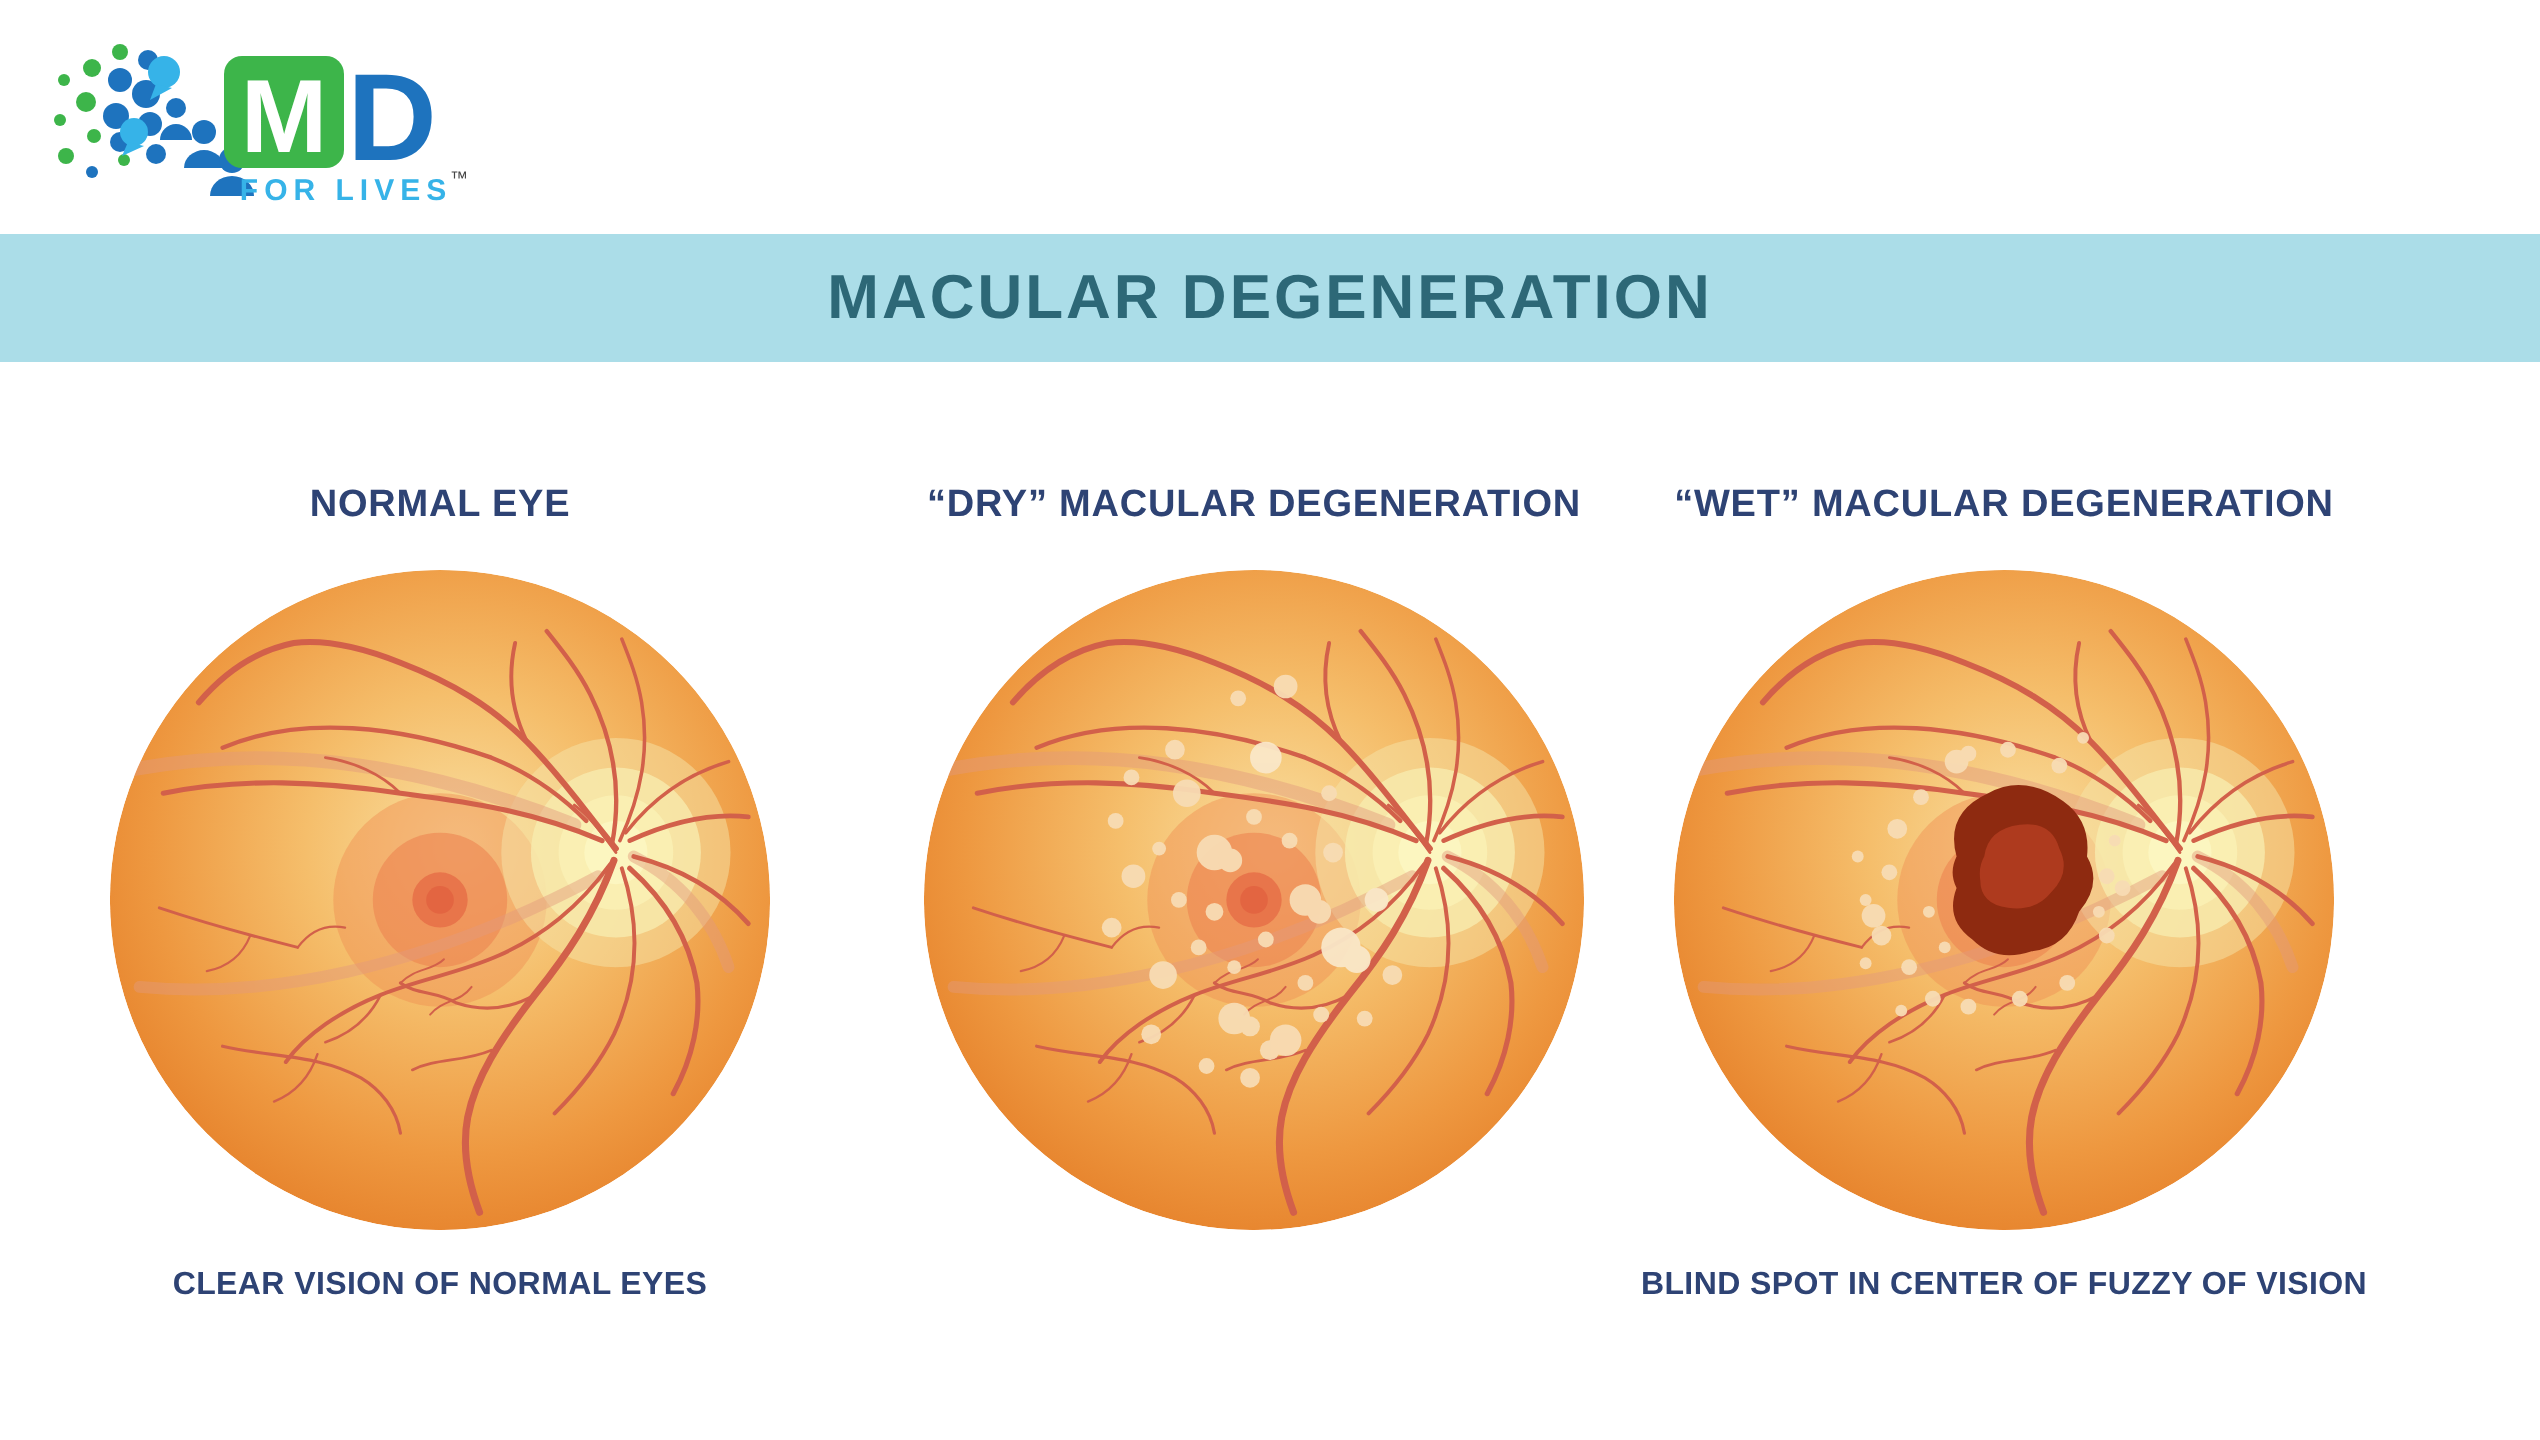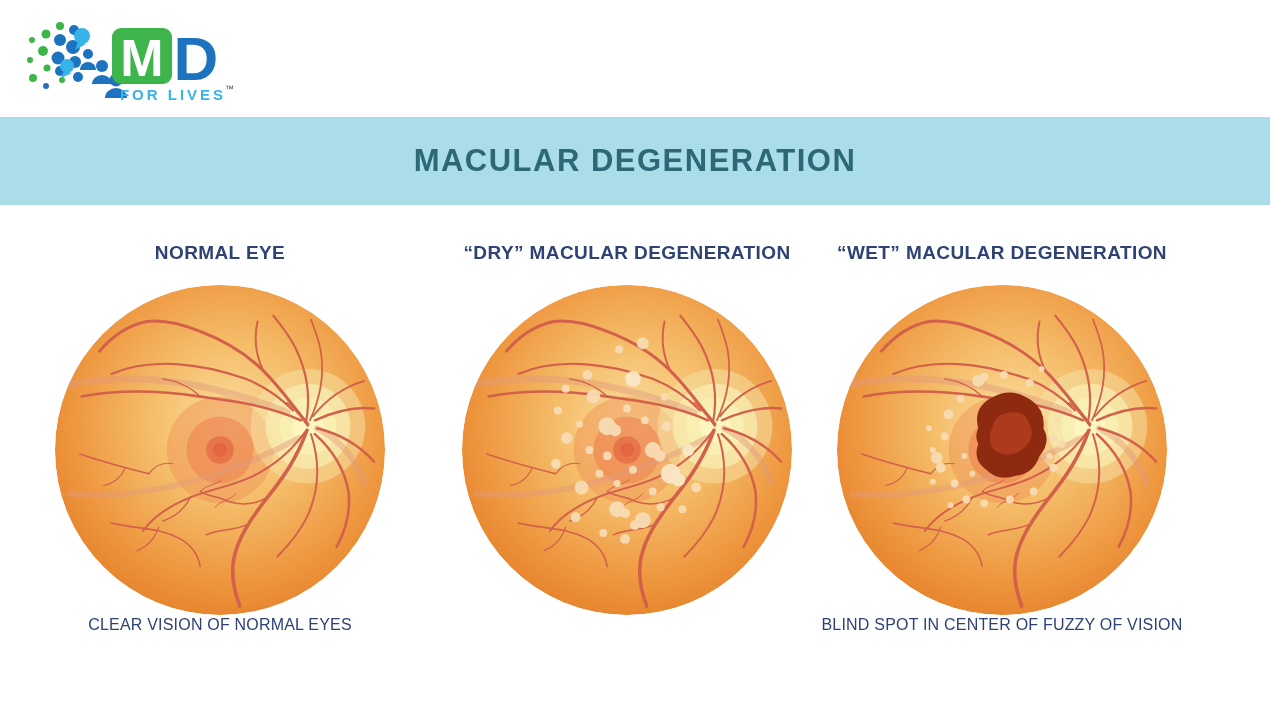--- a/index.html
+++ b/index.html
@@ -2,36 +2,36 @@
 <html><head>
 <meta charset="utf-8">
 <style>
   html,body{margin:0;padding:0;}
   body{
     width:1270px;height:720px;position:relative;background:#ffffff;
     font-family:"Liberation Sans",sans-serif;overflow:hidden;
   }
   .logo{position:absolute;left:20px;top:14px;width:220px;height:98px;}
   .banner{
-    position:absolute;left:0;top:117px;width:1270px;height:88px;
+    position:absolute;left:0;top:117px;width:1270px;height:64px;
     background:#ABDDE8;display:flex;align-items:center;justify-content:center;
   }
   .banner h1{
     margin:0;font-size:31px;font-weight:bold;color:#2D6877;letter-spacing:1.5px;
   }
   .column{position:absolute;top:242px;width:388px;text-align:center;}
   .col-1{left:26px;}
   .col-2{left:433px;}
   .col-3{left:808px;}
   .column h2{
     margin:0 0 16px 0;font-size:19px;font-weight:bold;color:#2E4374;letter-spacing:.4px;
   }
   .eye{width:336px;height:336px;display:block;margin:0 auto;}
   .caption{
-    font-size:16px;font-weight:normal;color:#2E4374;
+    margin-top:18px;font-size:16px;font-weight:bold;color:#2E4374;
     letter-spacing:.2px;white-space:nowrap;
   }
   .defs-holder{position:absolute;width:0;height:0;overflow:hidden;}
 </style>
 </head>
 <body>
 
 <svg class="defs-holder" aria-hidden="true">
   <defs>
     <radialGradient id="gEye" cx="0.53" cy="0.42" r="0.78">

